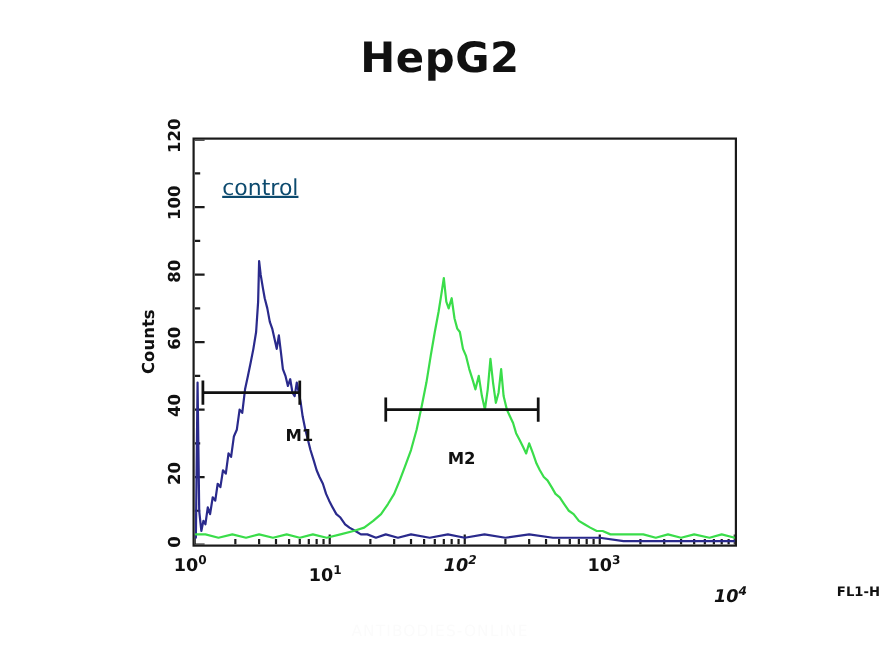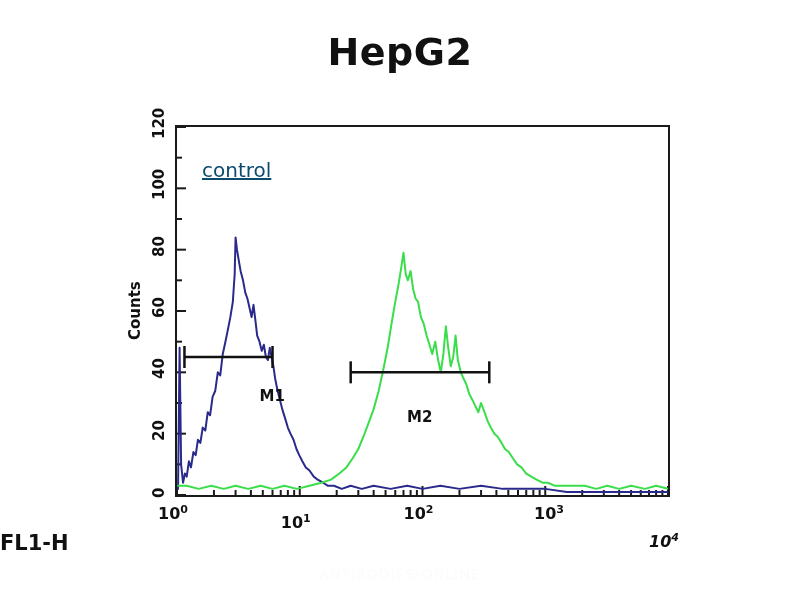--- a/index.html
+++ b/index.html
@@ -82,22 +82,22 @@
     transform-origin: left top;
     white-space: nowrap;
     font-family: "DejaVu Sans", "Liberation Sans", sans-serif;
   }
 
   #x-axis-title {
     position: absolute;
     left: 0;
     top: 531px;
     width: 800px;
-    text-align: left;
-    font-size: 21px;
+    text-align: right;
+    font-size: 12px;
     font-weight: bold;
     color: #111111;
     font-family: "DejaVu Sans", "Liberation Sans", sans-serif;
   }
 
   .xtick-label {
     position: absolute;
     font-size: 16px;
     font-weight: bold;
     color: #111111;
@@ -226,21 +226,21 @@
       <div class="ylabel-text" style="left: 150px; top: 318px;">60</div>
       <div class="ylabel-text" style="left: 150px; top: 256.667px;">80</div>
       <div class="ylabel-text" style="left: 150px; top: 199.833px;">100</div>
       <div class="ylabel-text" style="left: 150px; top: 138.5px;">120</div>
     </div>
   <div id="y-axis-title">Counts</div>
 
   <div id="x-labels">
       <div class="xtick-label" style="left: 158px; top: 503px;">10<sup>0</sup></div>
       <div class="xtick-label" style="left: 280.75px; top: 512px;">10<sup>1</sup></div>
-      <div class="xtick-label" style="left: 403.5px; top: 503px;">10<sup>2</sup></div>
+      <div class="xtick-label" style="left: 403.5px; top: 503px; font-style: italic;">10<sup>2</sup></div>
       <div class="xtick-label" style="left: 534px; top: 503px;">10<sup>3</sup></div>
       <div class="xtick-label" style="left: 649px; top: 531px; font-style: italic;">10<sup>4</sup></div>
     </div>
   <div id="x-axis-title">FL1-H</div>
 
   <div id="control-label">control</div>
 
   <div id="marker-labels">
       <div class="marker-name" style="left: 215.484px; top: 387px; margin-left: 44px;">M1</div>
       <div class="marker-name" style="left: 406.986px; top: 386.333px; margin-top: 22px;">M2</div>

